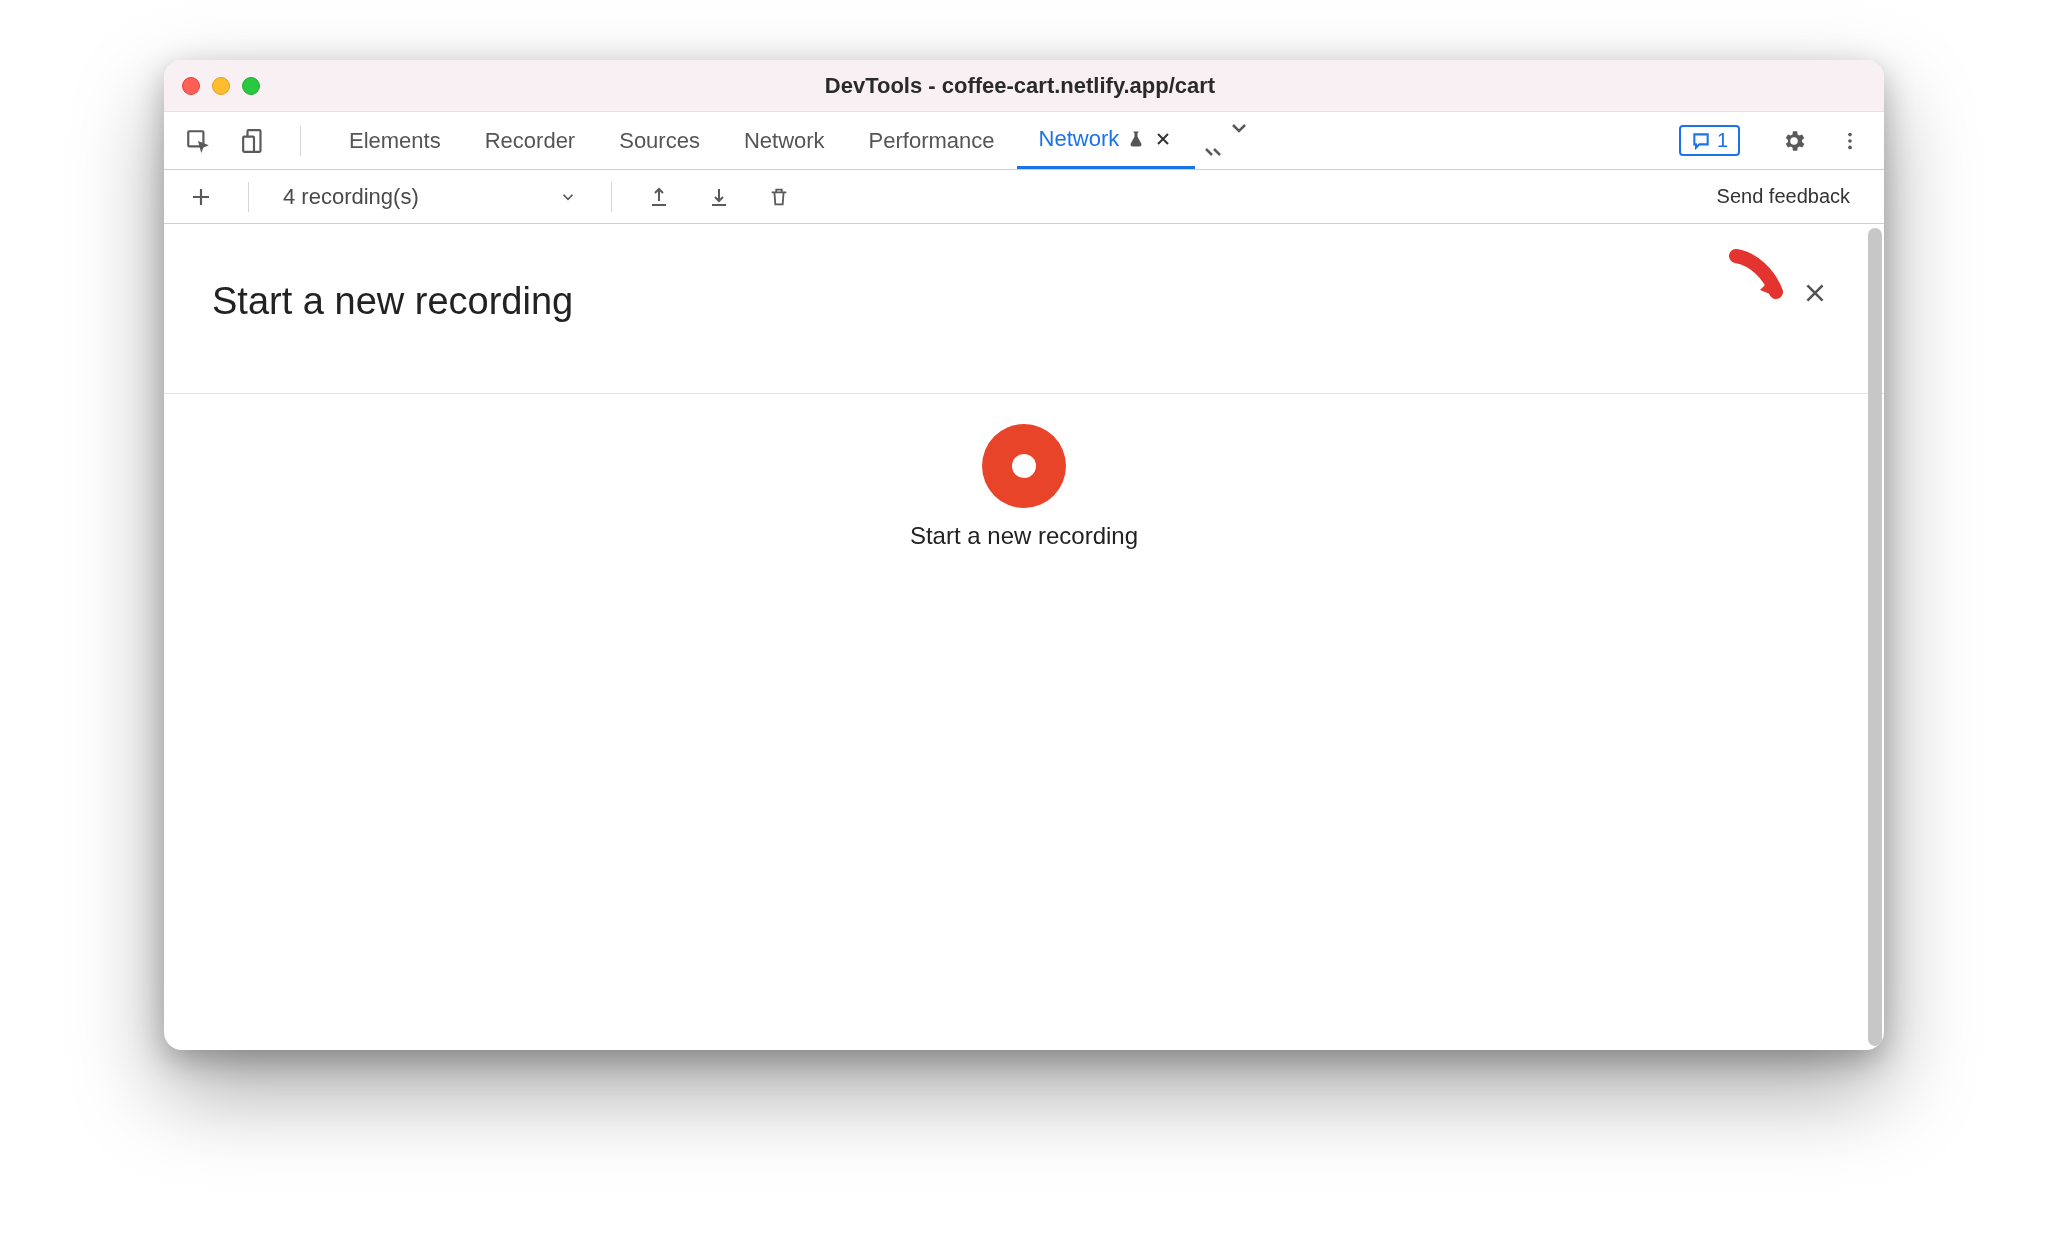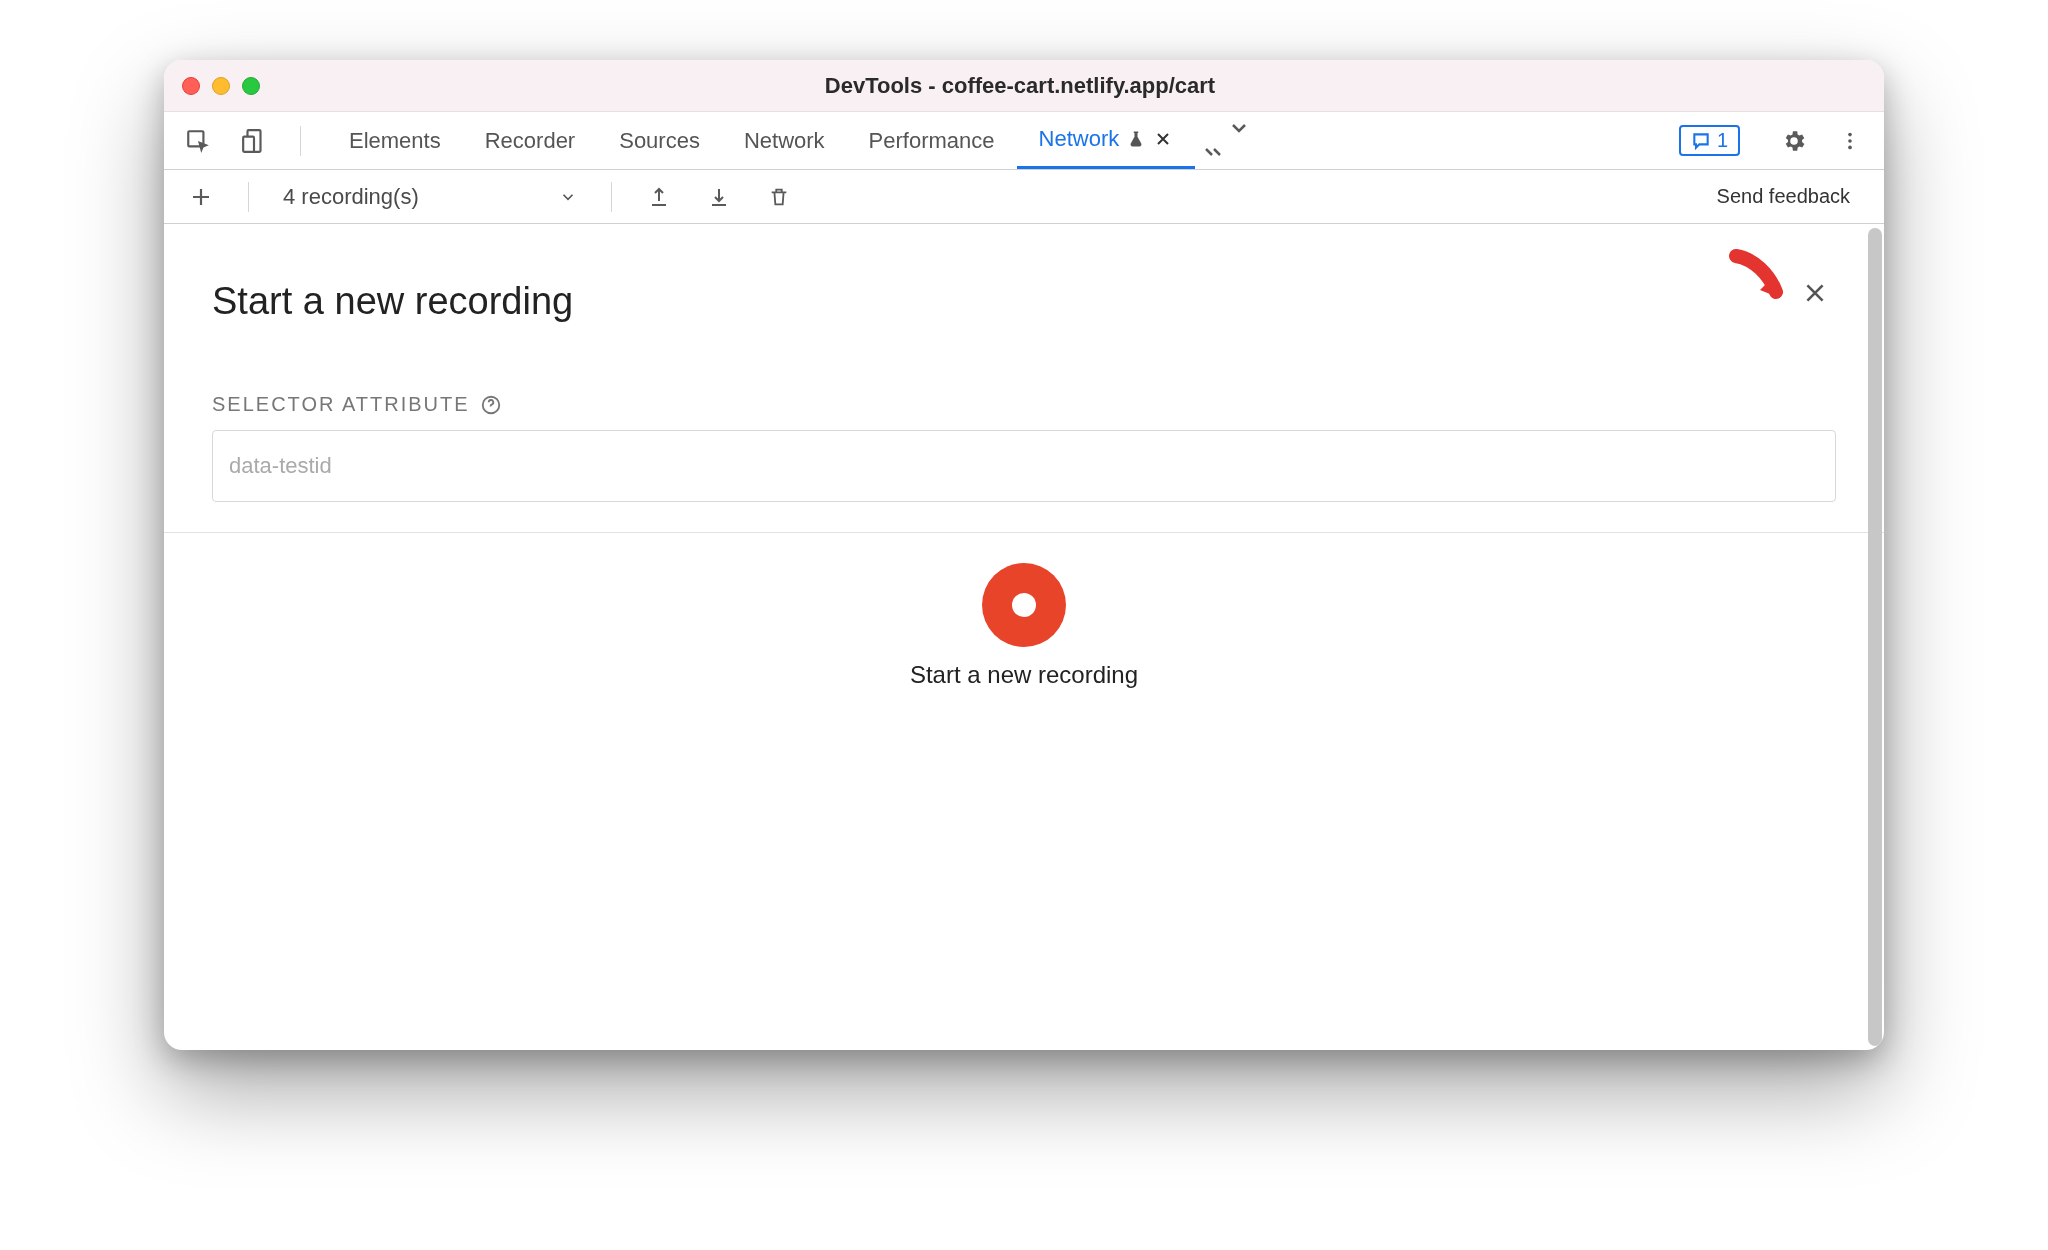--- a/index.html
+++ b/index.html
@@ -337,30 +337,20 @@
           <div class="close-panel">
             <svg width="26" height="26" viewBox="0 0 24 24" stroke="#555" stroke-width="2.4">
                 <path d="M5 5l14 14M19 5L5 19"></path>
               </svg>
           </div>
 
           <h1 class="page-title">Start a new recording</h1>
 
 
           <div class="field-block" style="margin-bottom:30px">
-            <div class="field-label">
-              <span>SELECTOR ATTRIBUTE</span>
-              <span>
-                <svg width="22" height="22" viewBox="0 0 24 24" fill="none" stroke="#777" stroke-width="2">
-                    <circle cx="12" cy="12" r="9"></circle>
-                    <path d="M9.5 9a2.5 2.5 0 1 1 3.5 2.3c-1 .4-1.5 1-1.5 2.2M12 17h.01"></path>
-                  </svg>
-              </span>
-            </div>
-            <input class="text-input plain" type="text" placeholder="data-testid" style="">
           </div>
         </div>
 
         <div class="bottom-sep"></div>
 
         <div class="record-area">
           <div class="record-btn">
             <div class="inner"></div>
           </div>
           <div class="record-label">Start a new recording</div>

